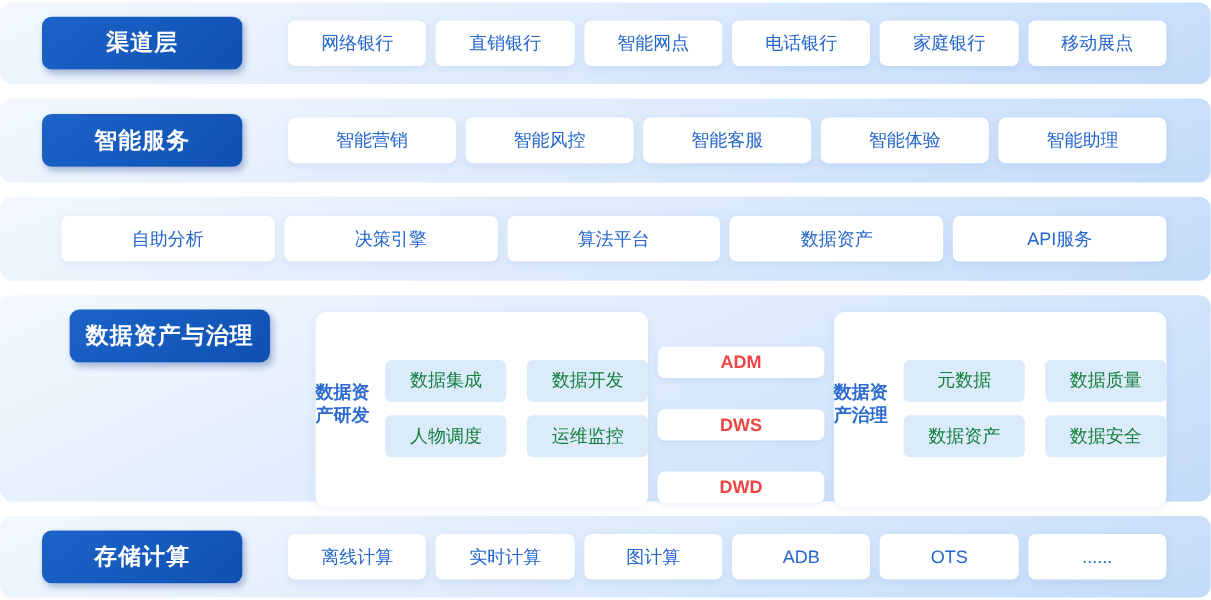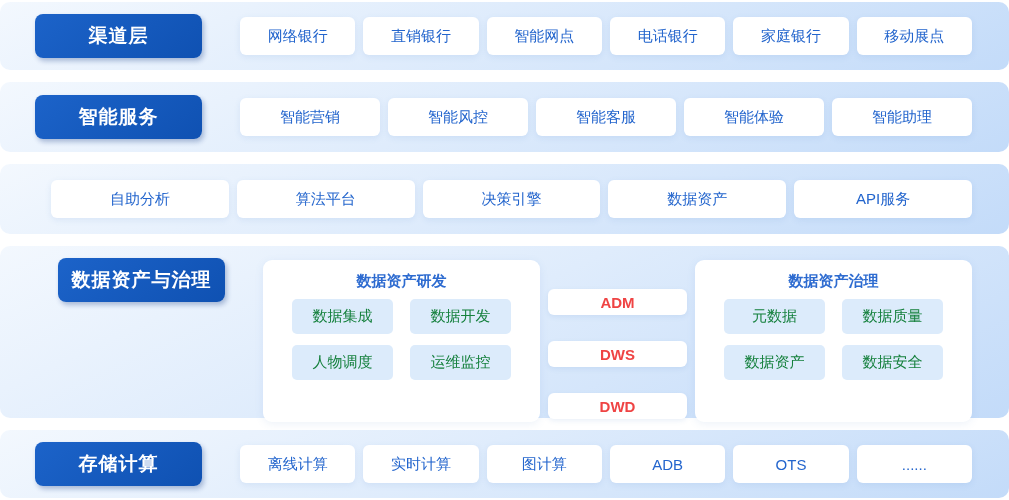--- a/index.html
+++ b/index.html
@@ -35,21 +35,21 @@
     flex:1;height:38px;background:#ffffff;border-radius:6px;
     box-shadow:0 2px 6px rgba(80,130,200,0.12);
     display:flex;align-items:center;justify-content:center;
     color:#2365cd;font-size:15px;font-weight:500;
   }
   
   .b4-content{flex:1;display:flex;gap:8px;margin:14px 0 18px 38px;}
   .panel{
     flex:2;background:#ffffff;border-radius:9px;
     box-shadow:0 2px 8px rgba(80,130,200,0.10);
-    display:flex;flex-direction:column;align-items:center;
+    display:flex;flex-direction:row;align-items:center;
     padding:10px 0 12px;box-sizing:border-box;
   }
   .panel-title{
     height:22px;display:flex;align-items:center;
     color:#2d6bd0;font-size:15px;font-weight:bold;margin-bottom:7px;
   }
   .panel-grid{display:grid;grid-template-columns:101px 101px;gap:11px 17px;}
   .subcard{
     height:35px;background:#dcebfb;border-radius:5px;
     display:flex;align-items:center;justify-content:center;
@@ -87,22 +87,22 @@
       <div class="card">智能风控</div>
       <div class="card">智能客服</div>
       <div class="card">智能体验</div>
       <div class="card">智能助理</div>
     </div>
   </div>
 
   <div class="band band-70">
     <div class="cards">
       <div class="card">自助分析</div>
+      <div class="card">决策引擎</div>
       <div class="card">算法平台</div>
-      <div class="card">决策引擎</div>
       <div class="card">数据资产</div>
       <div class="card">API服务</div>
     </div>
   </div>
 
   <div class="band band-tall">
     <div class="label-btn">数据资产与治理</div>
     <div class="b4-content">
 
       <div class="panel">

